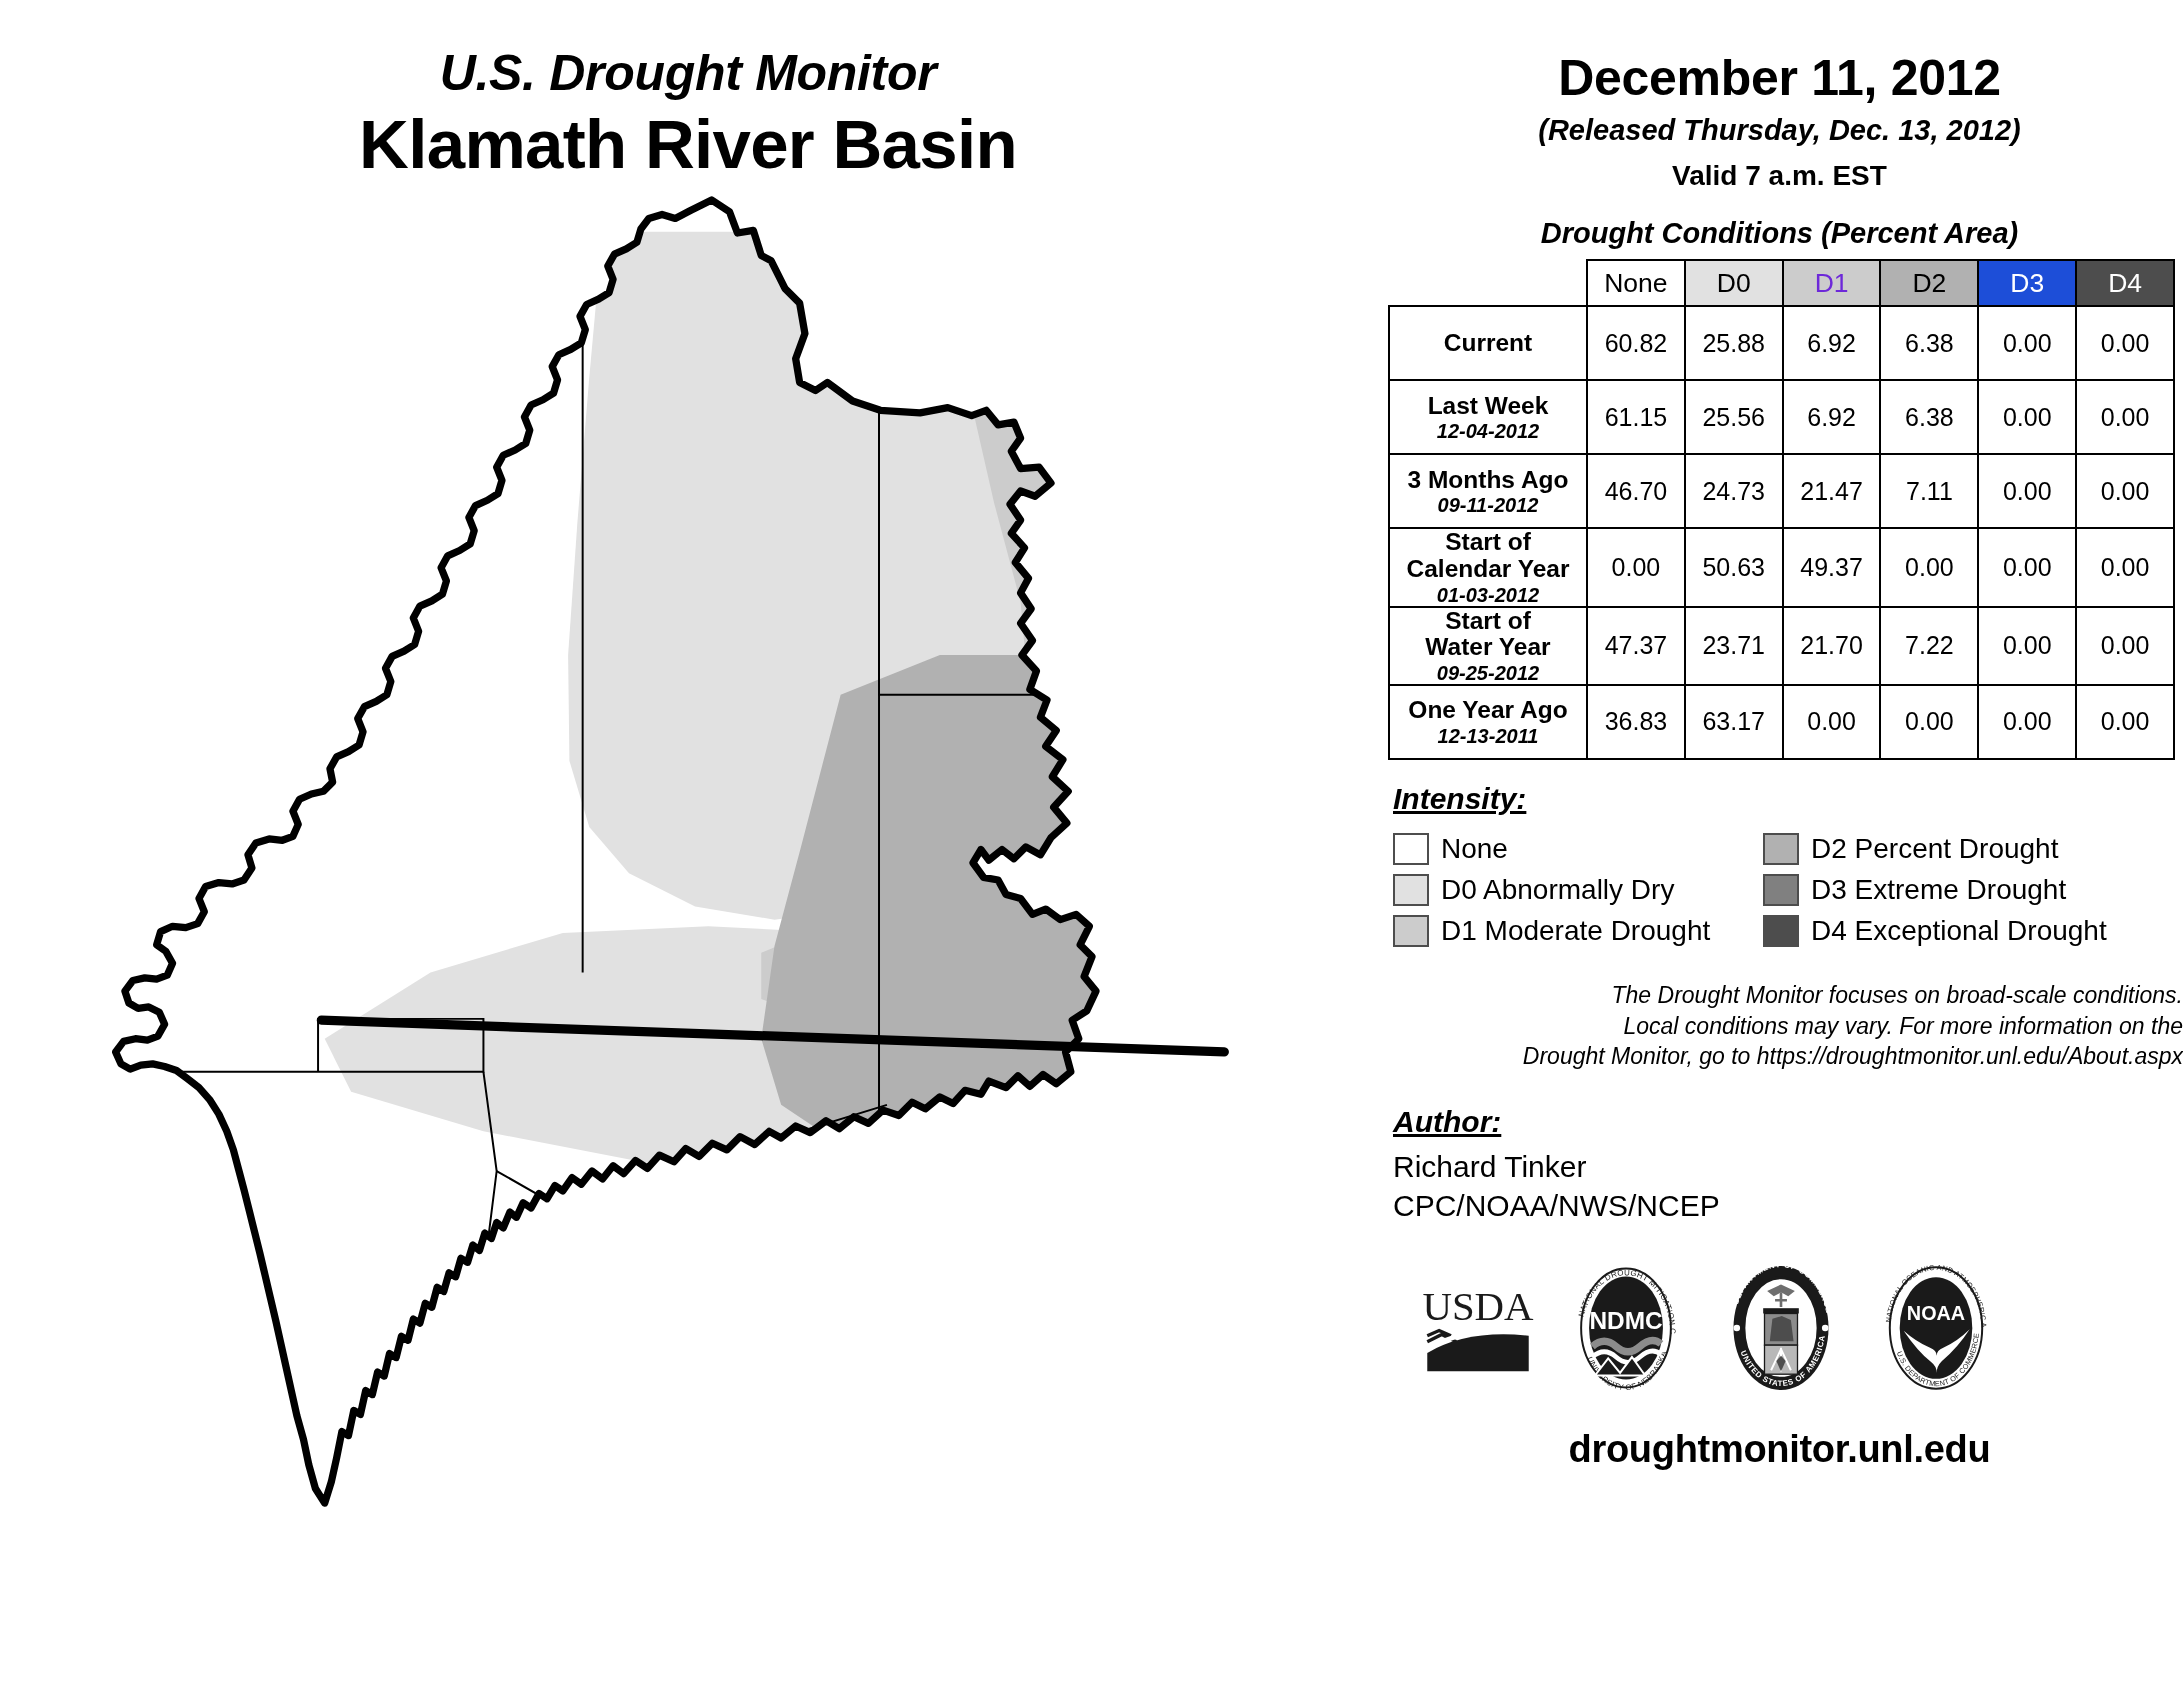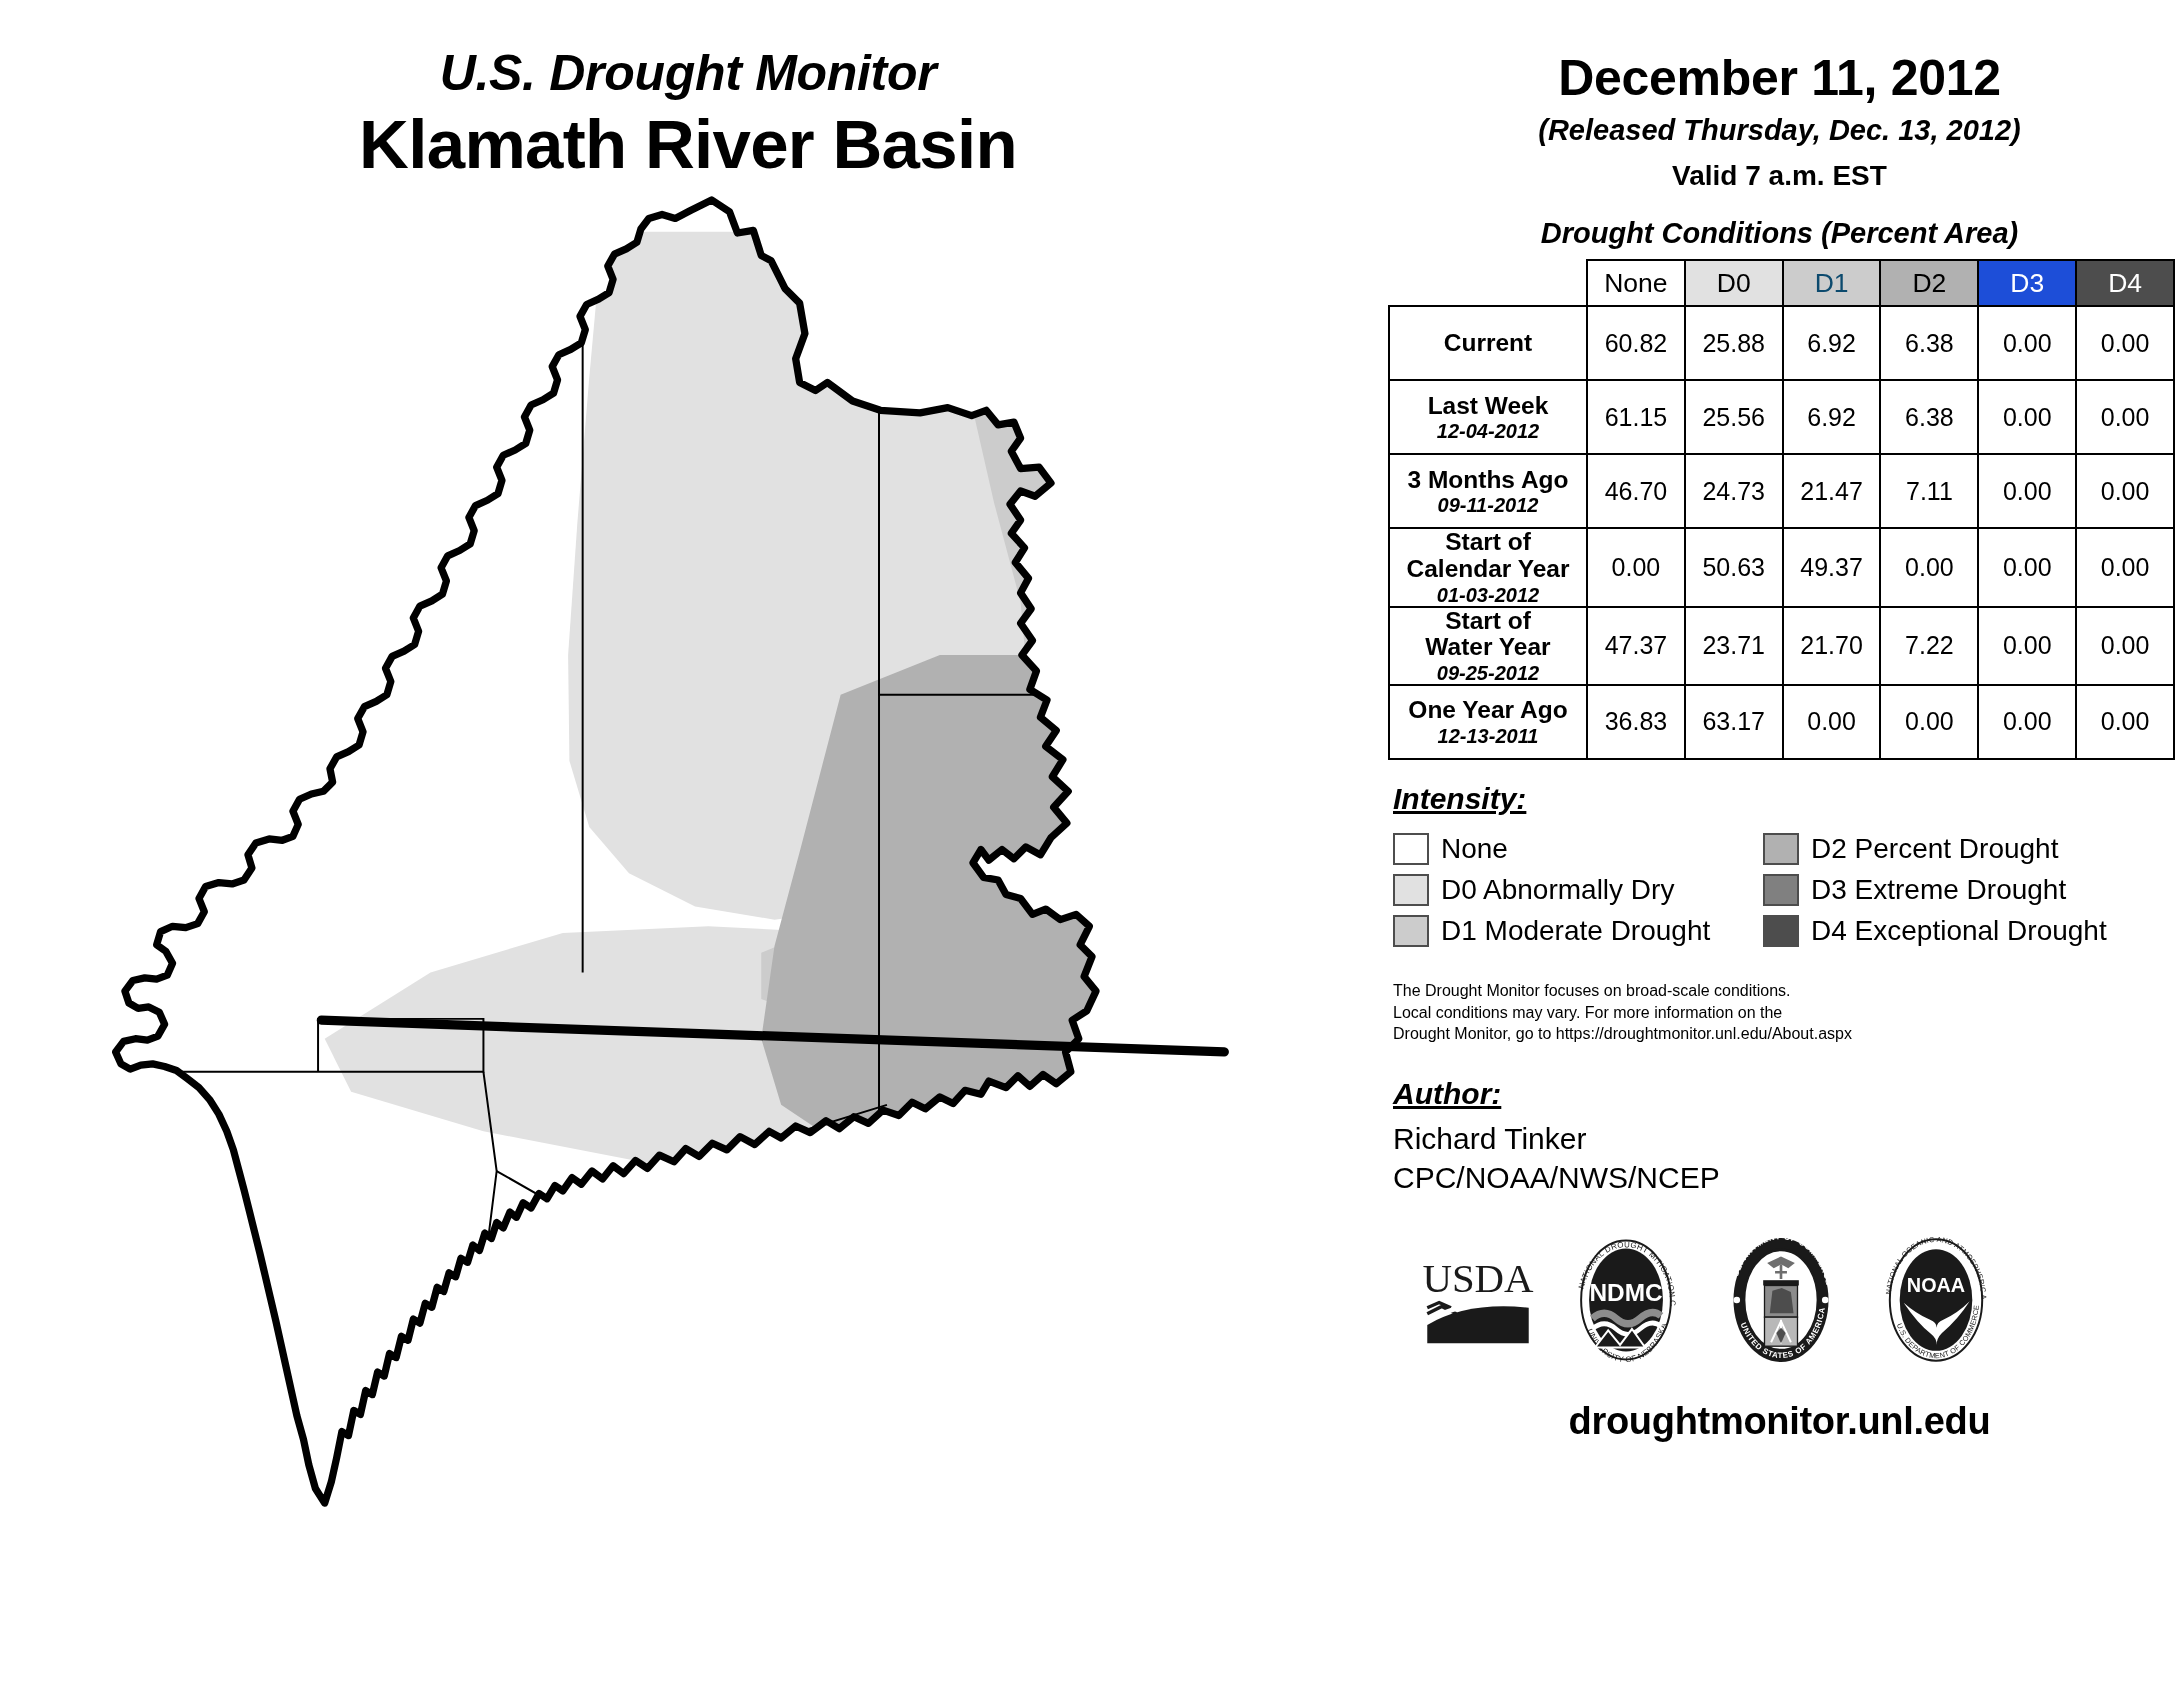--- a/index.html
+++ b/index.html
@@ -71,21 +71,21 @@
     font-size: 25px;
     padding: 0;
   }
   .col-label { width: 198px; border: none !important; }
   thead .col-label { border: none !important; background: transparent; }
   #dm-table thead th.hcell {
     height: 46px; font-weight: normal; font-size: 26.5px;
   }
   .h-none { background: #ffffff; color: #000; }
   .h-d0   { background: #e1e1e1; color: #000; margin-left: 18px; }
-  .h-d1   { background: #cccccc; color: #0c4a6e; }
+  .h-d1   { background: #cccccc; color: #6d28d9; }
   .h-d2   { background: #b1b1b1; color: #000; }
   .h-d3   { background: #1d4ed8; color: #ffffff; }
   .h-d4   { background: #4d4d4d; color: #ffffff; }
 
   #dm-table tbody td { height: 74px; }
   #dm-table tbody td.col-label {
     text-align: center; border: 2px solid #000 !important;
     padding: 0 4px;
   }
   .rl-name { font-size: 24.5px; font-weight: bold; line-height: 1.08; }
@@ -109,21 +109,21 @@
   .swatch {
     width: 36px; height: 32px;
     border: 2.6px solid #4d4d4d;
     margin-right: 12px; flex: none;
   }
   .legend-label { font-size: 28px; line-height: 1; }
 
   
   #disclaimer {
     margin-top: 29px; padding-left: 17px;
-    font-size: 16px; line-height: 1.33;
+    font-size: 23px; font-style: italic; line-height: 1.33; text-align: right;
   }
 
   
   #author-block { margin-top: 33px; padding-left: 17px; }
   #author-title {
     font-size: 30px; font-style: italic; font-weight: bold;
     text-decoration: underline; display:inline-block; margin-bottom: 8px;
   }
   .author-line { font-size: 30px; line-height: 1.3; }
 

